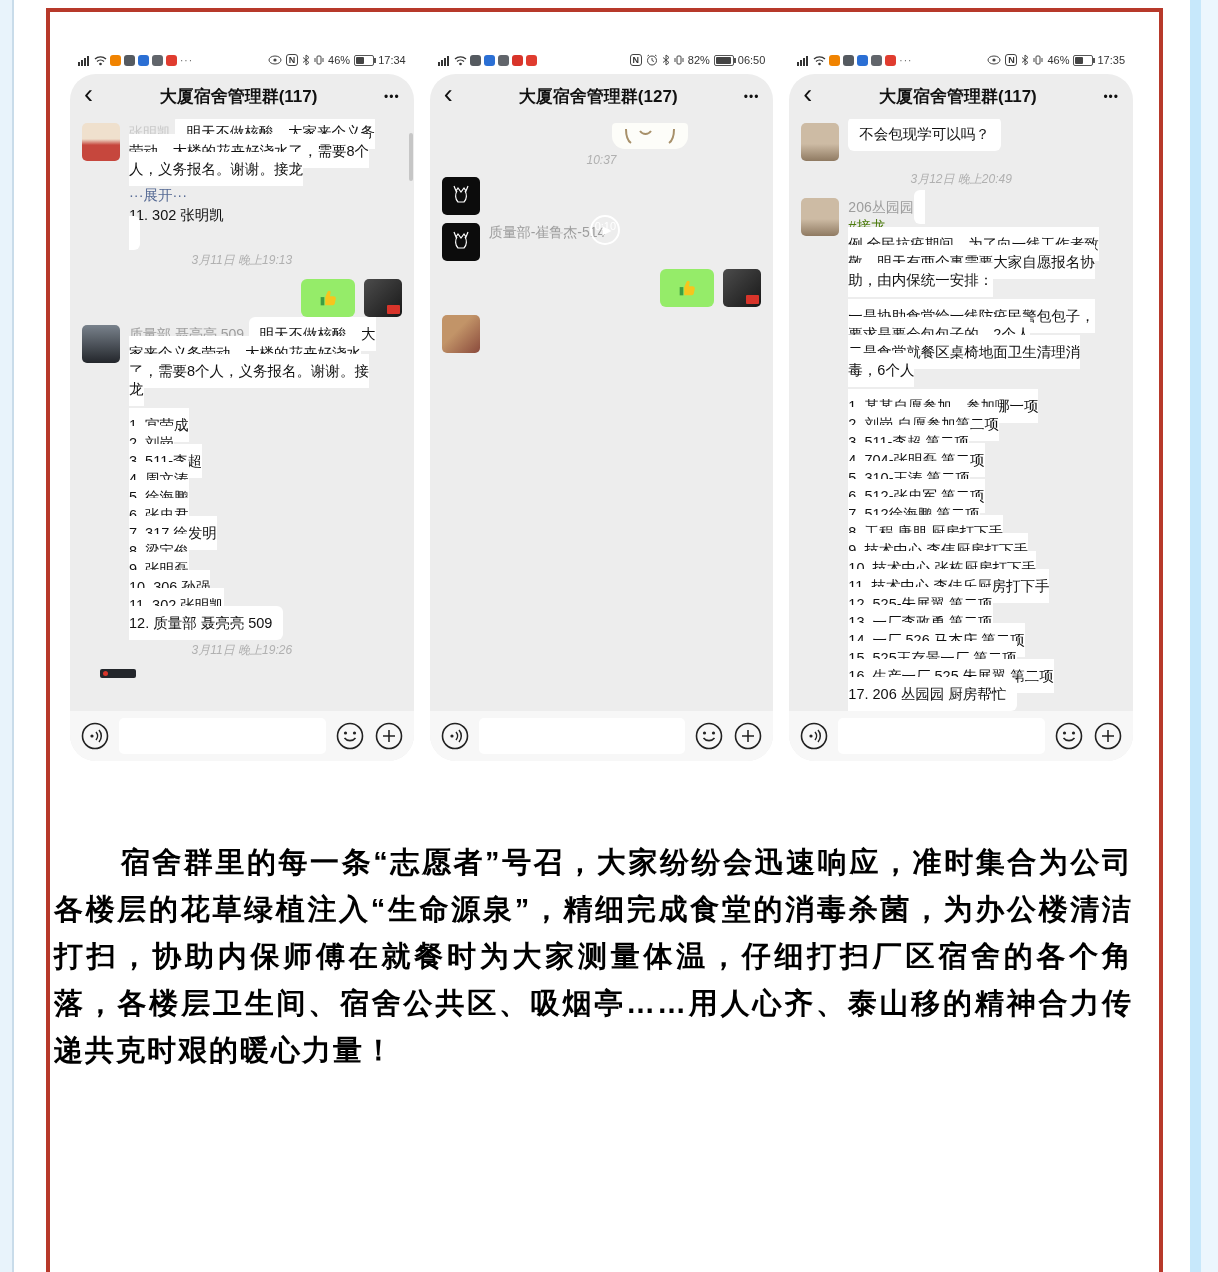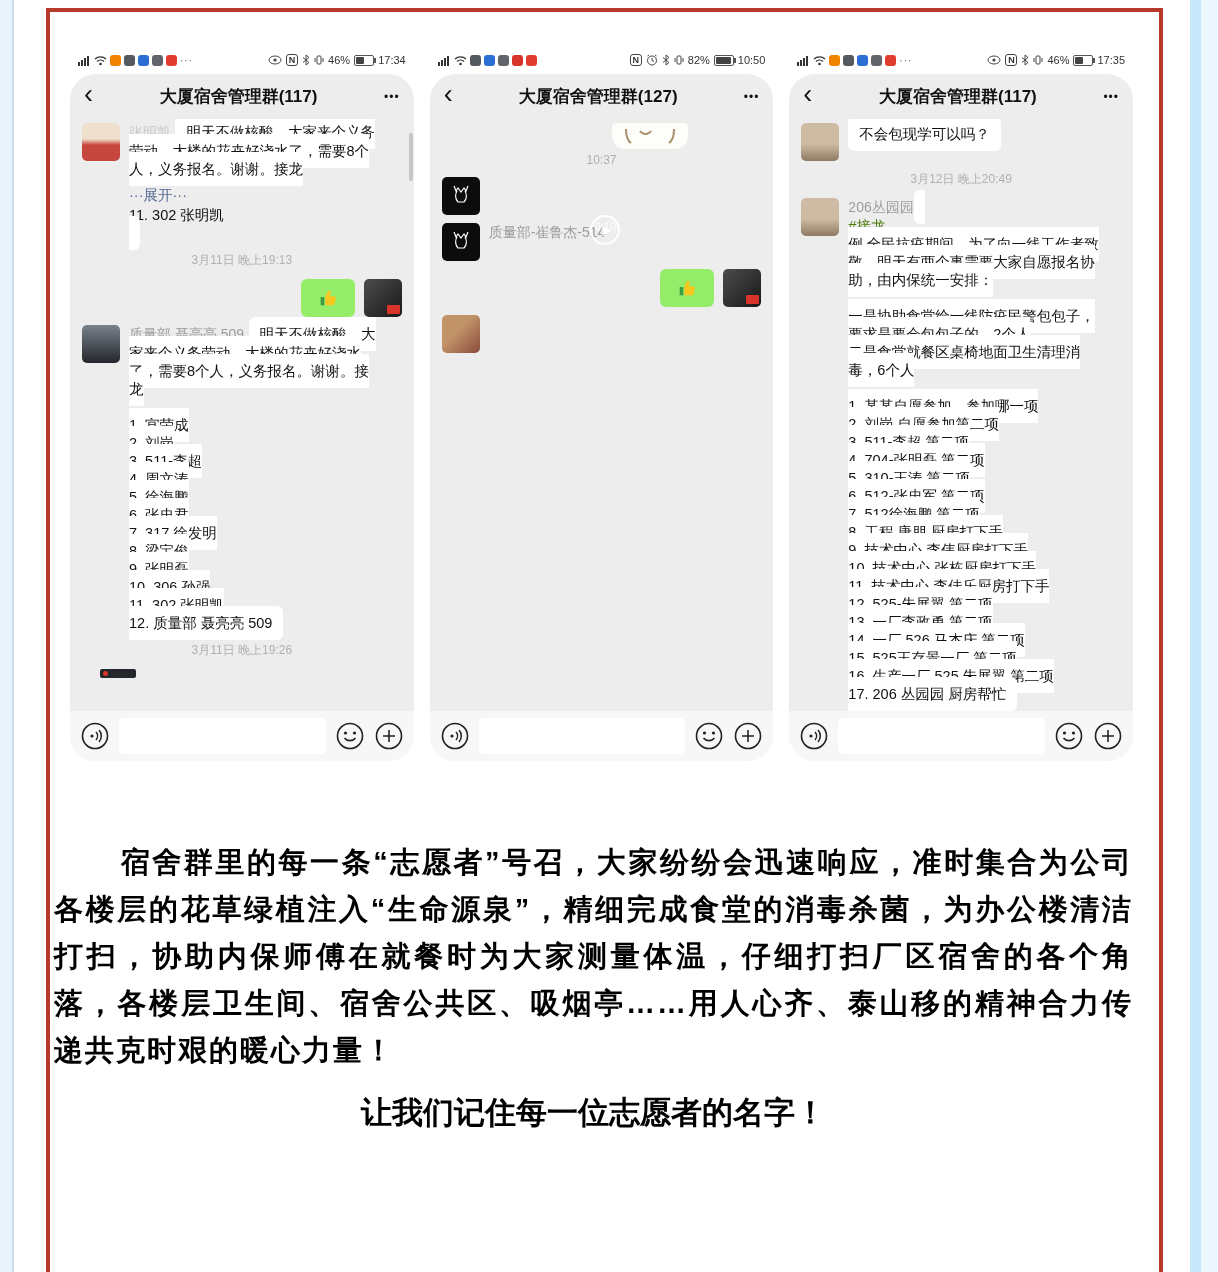--- a/index.html
+++ b/index.html
@@ -60,21 +60,21 @@
   .mrow.right .mbody { margin-left:0; margin-right:9px; }
   .mname { font-size:14px; color:#9d9d9d; margin-bottom:3px; }
   .mname.faint { color:#c9c9c9; }
   .bubble { background:#fff; border-radius:6px; padding:9px 11px; font-size:14.5px;
             line-height:18px; color:#111; white-space:pre-line; position:relative; }
   .bubble.green { background:#95ec69; display:flex; align-items:center; justify-content:center;
                   width:54px; height:38px; padding:0; }
   .tagline { display:block; color:#4d7c0f; }
   .expand  { display:block; color:#576b95; margin:8px 0 2px; }
   .tail    { display:block; }
-  .time-c  { text-align:center; font-size:12px; color:#b0b0b0; margin:10px 0; }
+  .time-c  { text-align:center; font-size:12px; color:#b0b0b0; margin:10px 0;font-style:italic; }
 
   
   .av-zmk   { background:linear-gradient(180deg,#efe0cd 42%,#c6473d 58%); }
   .av-nie   { background:linear-gradient(180deg,#79828c,#23262b); }
   .av-child { background:linear-gradient(135deg,#4c4c4c,#181818); position:relative; }
   .av-child::after { content:""; position:absolute; right:2px; bottom:3px; width:13px;
                      height:9px; background:#d8342a; border-radius:1px; }
   .av-deer  { background:#0c0c0c; }
   .av-ju    { background:#f4eedb; }
   .av-ju i  { width:26px; height:28px; background:#8fc97a; border-radius:45% 45% 40% 40%; display:block; }
@@ -288,21 +288,21 @@
           <span class="sb-ico">
               <svg width="10" height="12" viewBox="0 0 10 12">
                 <rect x="3" y="2" width="4" height="8" rx="1" stroke="#444" fill="none"></rect>
                 <path d="M1 4v4M9 4v4" stroke="#444"></path>
               </svg>
             </span>
           <span>82%</span>
           <span class="batt b82">
               <i></i>
             </span>
-          <span>10:50</span>
+          <span>06:50</span>
         </span>
       </div>
       <div class="screen">
         <div class="navbar">
           <span class="back">‹</span>
           <span class="nav-title">大厦宿舍管理群(127)</span>
           <span class="more">•••</span>
         </div>
         <div class="chat">
           <div class="sticker">
@@ -488,15 +488,14 @@
                 <path d="M14 8v12M8 14h12" stroke="#222" stroke-width="1.6"></path>
               </svg>
             </span>
         </div>
       </div>
     </div>
 
   </div>
 
   <p class="body-para">宿舍群里的每一条“志愿者”号召，大家纷纷会迅速响应，准时集合为公司各楼层的花草绿植注入“生命源泉”，精细完成食堂的消毒杀菌，为办公楼清洁打扫，协助内保师傅在就餐时为大家测量体温，仔细打扫厂区宿舍的各个角落，各楼层卫生间、宿舍公共区、吸烟亭……用人心齐、泰山移的精神合力传递共克时艰的暖心力量！</p>
-  <p class="closing">让我们记住每一位志愿者的名字！</p>
 
 </div>
 
 </body></html>

